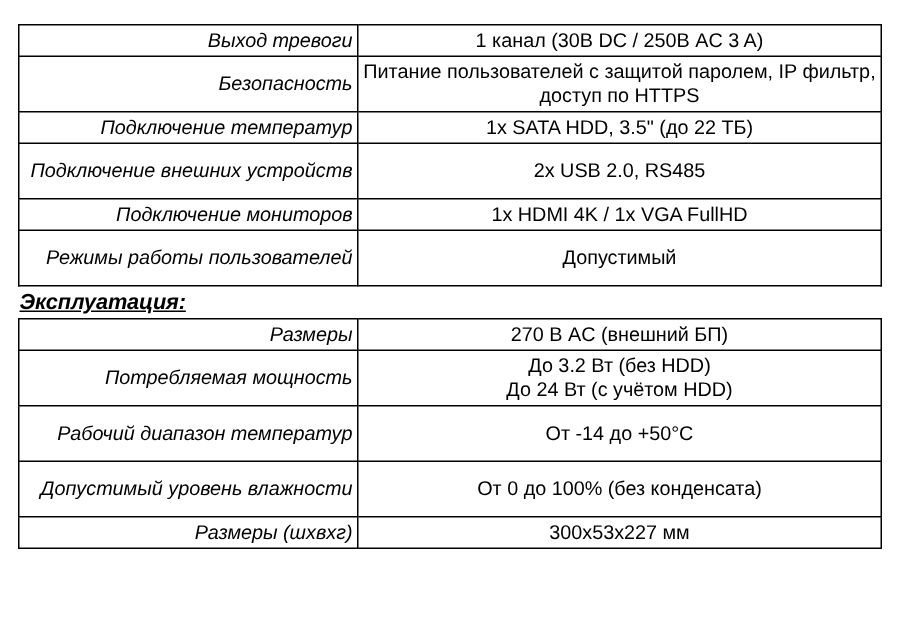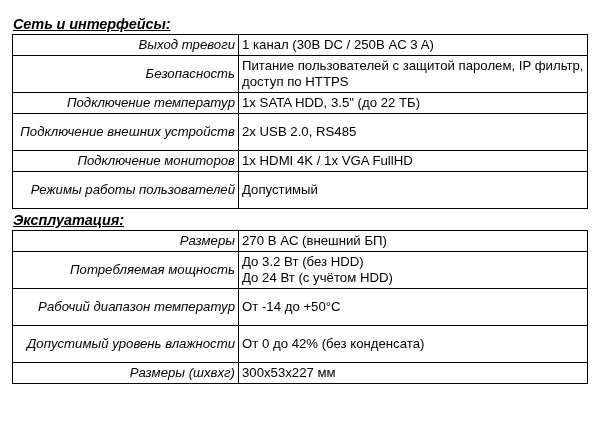--- a/index.html
+++ b/index.html
@@ -50,33 +50,32 @@
     line-height: 16.5px;
     vertical-align: middle;
     padding: 1px 3px 1px 3px;
   }
   td.k {
     width: 219px;
     text-align: right;
     font-style: italic;
   }
   td.v {
-    text-align: left;
+    text-align: center;
     padding-right: 3px;
   }
   .tall td { height: 34px; }
   .short td { height: 18px; }
 </style>
 </head>
 <body>
 
 <div class="page">
   <div id="sections-root">
       <div class="section">
-        <div class="section-title">Сеть и интерфейсы:</div>
         <table class="spec">
           <tbody>
             <tr class="short">
               <td class="k">Выход тревоги</td>
               <td class="v">1 канал (30В DC / 250В AC 3 A)</td>
             </tr>
             <tr class="tall">
               <td class="k">Безопасность</td>
               <td class="v">Питание пользователей с защитой паролем, IP фильтр, доступ по HTTPS</td>
             </tr>
@@ -110,21 +109,21 @@
             <tr class="tall">
               <td class="k">Потребляемая мощность</td>
               <td class="v">До 3.2 Вт (без HDD)<br>До 24 Вт (с учётом HDD)</td>
             </tr>
             <tr class="tall">
               <td class="k">Рабочий диапазон температур</td>
               <td class="v">От -14 до +50°C</td>
             </tr>
             <tr class="tall">
               <td class="k">Допустимый уровень влажности</td>
-              <td class="v">От 0 до 42% (без конденсата)</td>
+              <td class="v">От 0 до 100% (без конденсата)</td>
             </tr>
             <tr class="short">
               <td class="k">Размеры (шxвxг)</td>
               <td class="v">300x53x227 мм</td>
             </tr>
           </tbody>
         </table>
       </div>
     </div>
 </div>

